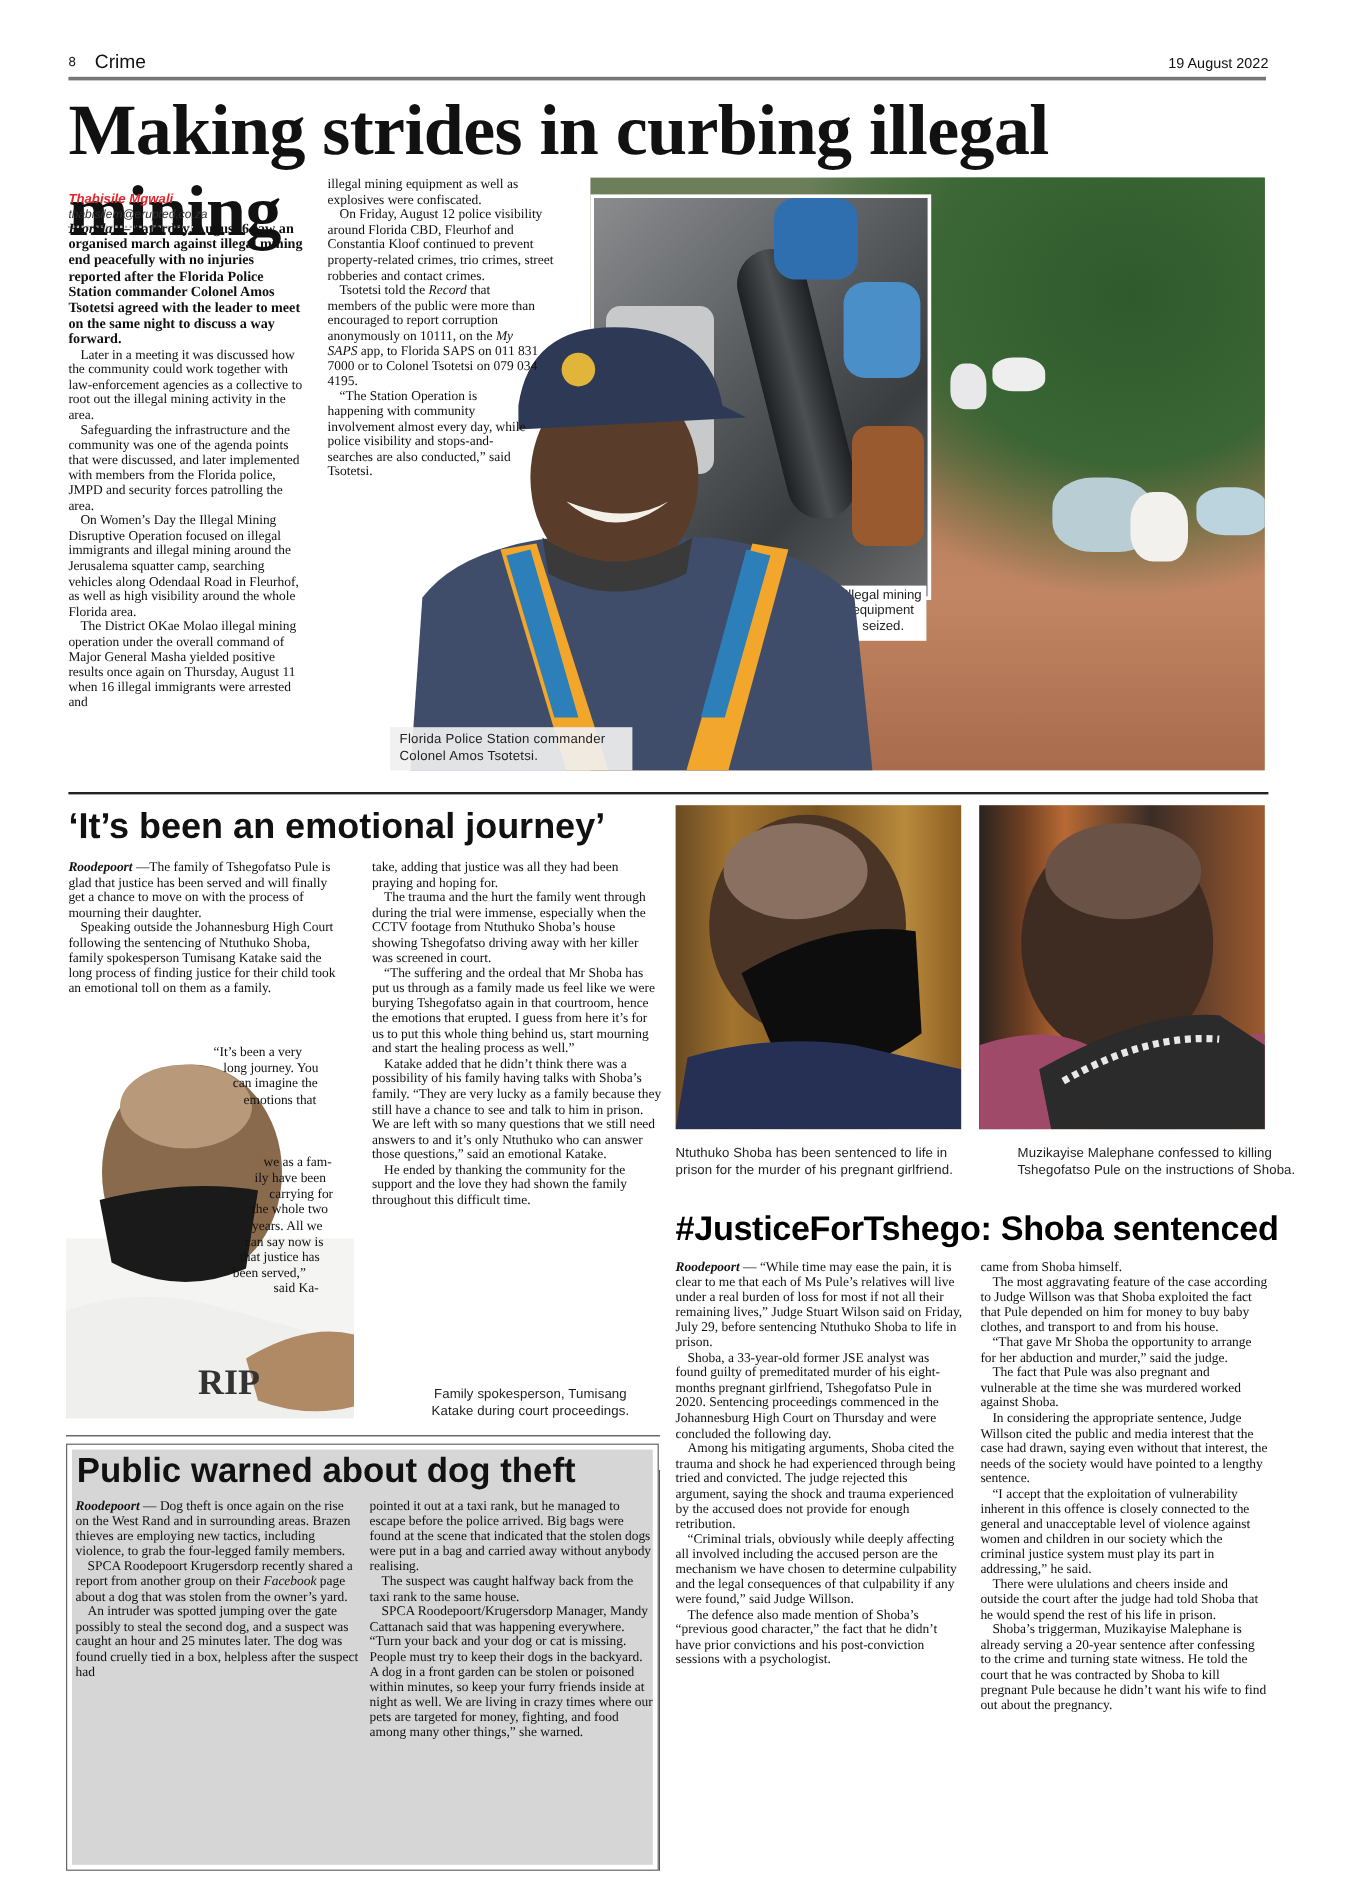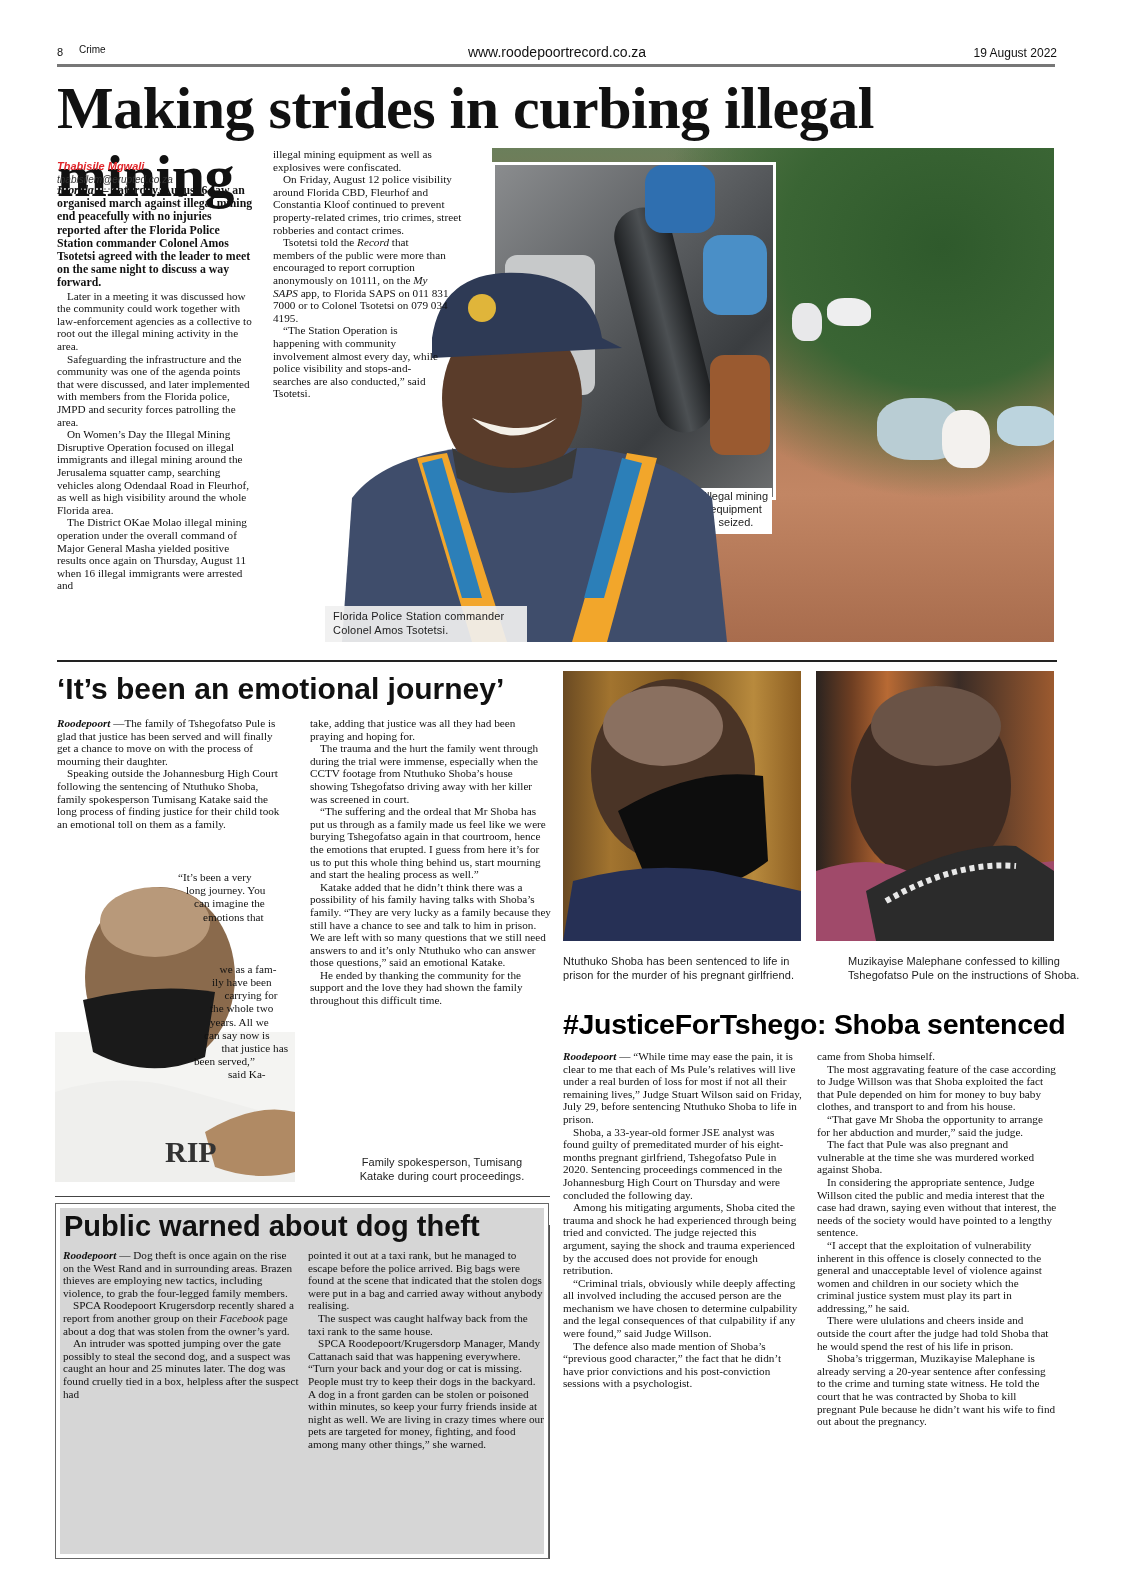--- a/index.html
+++ b/index.html
@@ -5,21 +5,21 @@
   * { box-sizing: border-box; margin: 0; padding: 0; }
   html, body { width: 1123px; height: 1587px; background: #fff; overflow: hidden; }
   body { position: relative; font-family: "Liberation Serif", serif; color: #111; }
 
   .abs { position: absolute; }
   .sans { font-family: "Liberation Sans", sans-serif; }
 
   
   .folio { top: 44px; left: 57px; width: 1000px; height: 20px; font-size: 13px; }
   .folio .pg { position: absolute; left: 0; top: 2px; font-size: 11px; }
-  .folio .sec { position: absolute; left: 22px; top: 0; font-size: 10px; }
+  .folio .sec { position: absolute; left: 22px; top: 0; font-size: 16px; }
   .folio .url { position: absolute; left: 0; right: 0; top: 0; text-align: center; font-size: 14px; }
   .folio .date { position: absolute; right: 0; top: 2px; font-size: 12px; }
   .rule-top { top: 64px; left: 57px; width: 998px; height: 3px; background: #777; }
 
   .headline1 { top: 74px; left: 57px; width: 1000px; font-family: "Liberation Serif", serif; font-size: 60px; letter-spacing: -0.5px; line-height: 68px; color: #111; }
 
   .byline { top: 160px; left: 57px; width: 200px; font-style: italic; }
   .byline .name { font-family: "Liberation Sans", sans-serif; font-weight: bold; color: #e0262b; font-size: 11px; }
   .byline .email { font-family: "Liberation Sans", sans-serif; font-size: 10px; color: #333; margin-top: 2px; }
   .byline .dots { margin-top: 3px; height: 2px; border-top: 2px dotted #bbb; width: 104px; }
@@ -62,21 +62,20 @@
   .headline4 { top: 1207px; left: 64px; font-family: "Liberation Sans", sans-serif; font-size: 29px; line-height: 38px; color: #111; }
   .dog-rule { top: 1196px; left: 55px; width: 495px; height: 1px; background: #444; }
   .shoba-vline { top: 1225px; left: 549px; width: 1px; height: 334px; background: #555; }
 </style>
 </head>
 <body>
 
 <div class="abs folio sans">
   <span class="pg">8</span>
   <span class="sec">Crime</span>
-  <span class="url">www.roodepoortrecord.co.za</span>
   <span class="date">19 August 2022</span>
 </div>
 <div class="abs rule-top"></div>
 
 <h1 class="abs headline1">Making strides in curbing illegal mining</h1>
 
 <div class="abs byline">
   <div class="name">Thabisile Mgwali</div>
   <div class="email">thabisilem@erupted.co.za</div>
   <div class="dots"></div>
@@ -149,21 +148,21 @@
   <div style="text-align:left;">“It’s been a very</div>
   <div style="padding-left:8px; text-align:left;">long journey. You</div>
   <div style="padding-left:16px; text-align:left;">can imagine the</div>
   <div style="padding-left:25px; text-align:left;">emotions that</div>
   <div style="padding-left:30px; text-align:center;margin-top:39px;">we as a fam-</div>
   <div style="padding-left:34px; text-align:left;">ily have been</div>
   <div style="padding-left:36px; text-align:center;">carrying for</div>
   <div style="padding-left:32px; text-align:left;">the whole two</div>
   <div style="padding-left:32px; text-align:left;">years. All we</div>
   <div style="padding-left:26px; text-align:left;">can say now is</div>
-  <div style="padding-left:22px; text-align:right;">that justice has</div>
+  <div style="padding-left:22px; text-align:left;">that justice has</div>
   <div style="padding-left:16px; text-align:left;">been served,”</div>
   <div style="padding-left:50px; text-align:left;">said Ka-</div>
 </div>
 
 <div class="abs col" style="top:717px; left:310px; width:242px;">
   <p class="lead">take, adding that justice was all they had been praying and hoping for.</p>
   <p>The trauma and the hurt the family went through during the trial were immense, especially when the CCTV footage from Ntuthuko Shoba’s house showing Tshegofatso driving away with her killer was screened in court.</p>
   <p>“The suffering and the ordeal that Mr Shoba has put us through as a family made us feel like we were burying Tshegofatso again in that courtroom, hence the emotions that erupted. I guess from here it’s for us to put this whole thing behind us, start mourning and start the healing process as well.”</p>
   <p>Katake added that he didn’t think there was a possibility of his family having talks with Shoba’s family. “They are very lucky as a family because they still have a chance to see and talk to him in prison. We are left with so many questions that we still need answers to and it’s only Ntuthuko who can answer those questions,” said an emotional Katake.</p>
   <p>He ended by thanking the community for the support and the love they had shown the family throughout this difficult time.</p>

